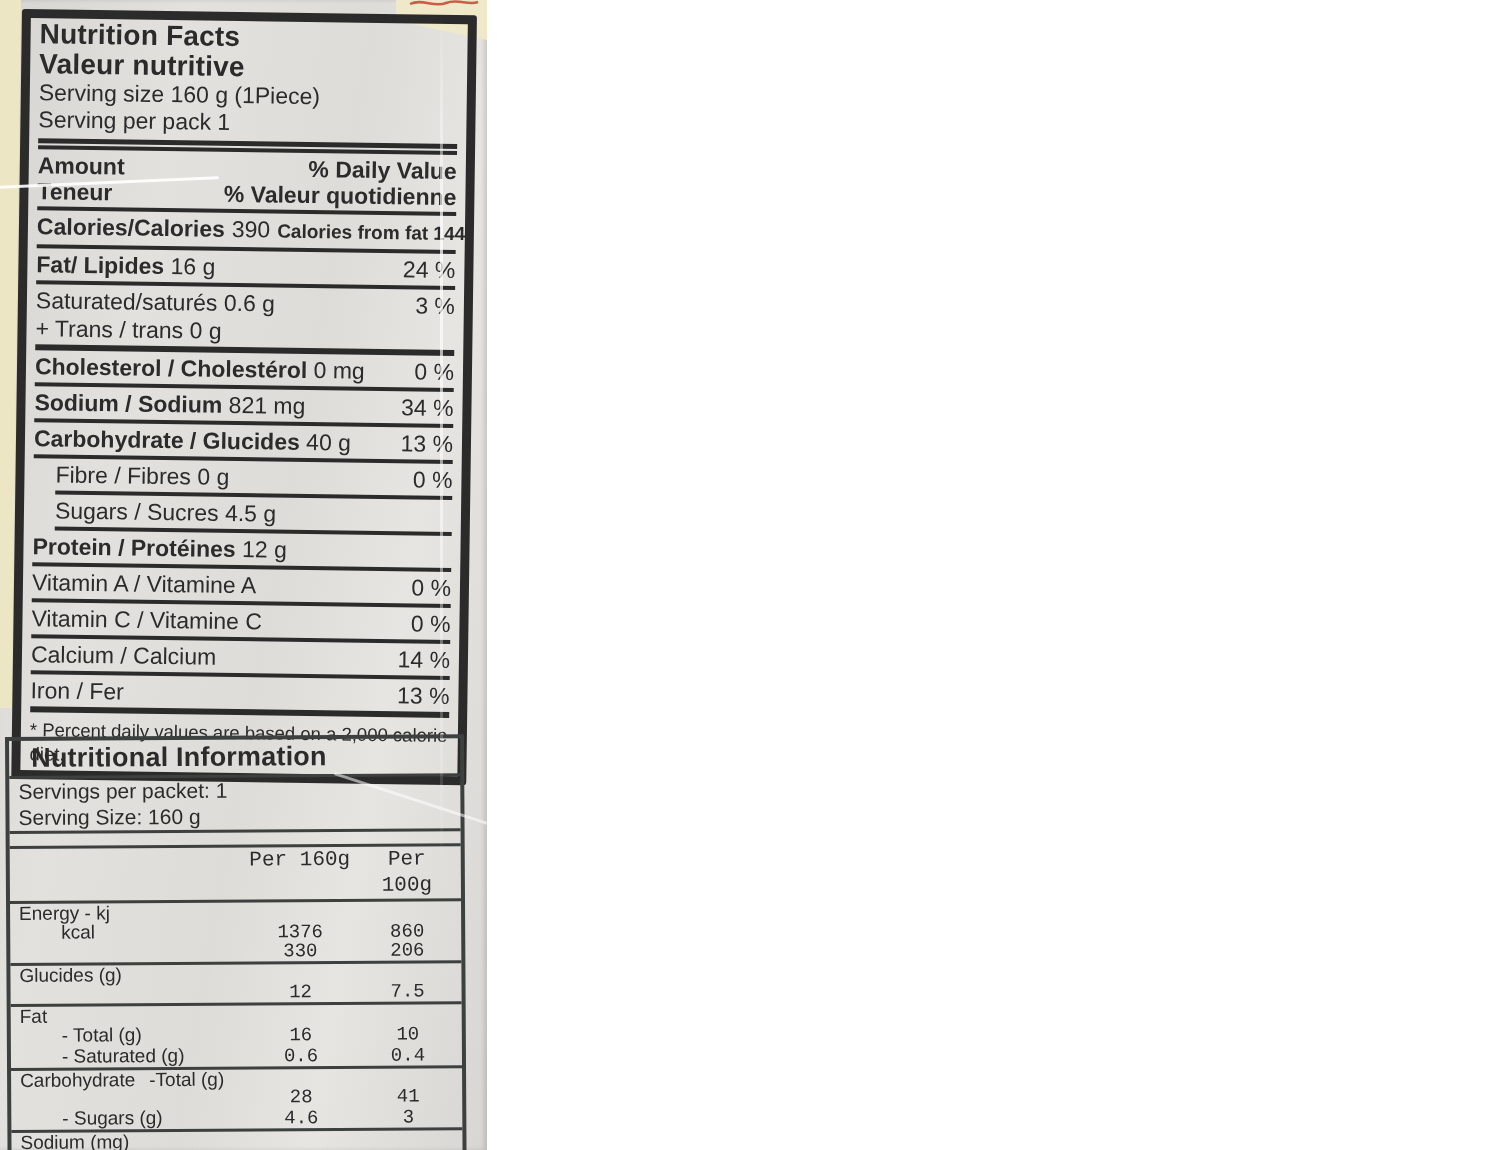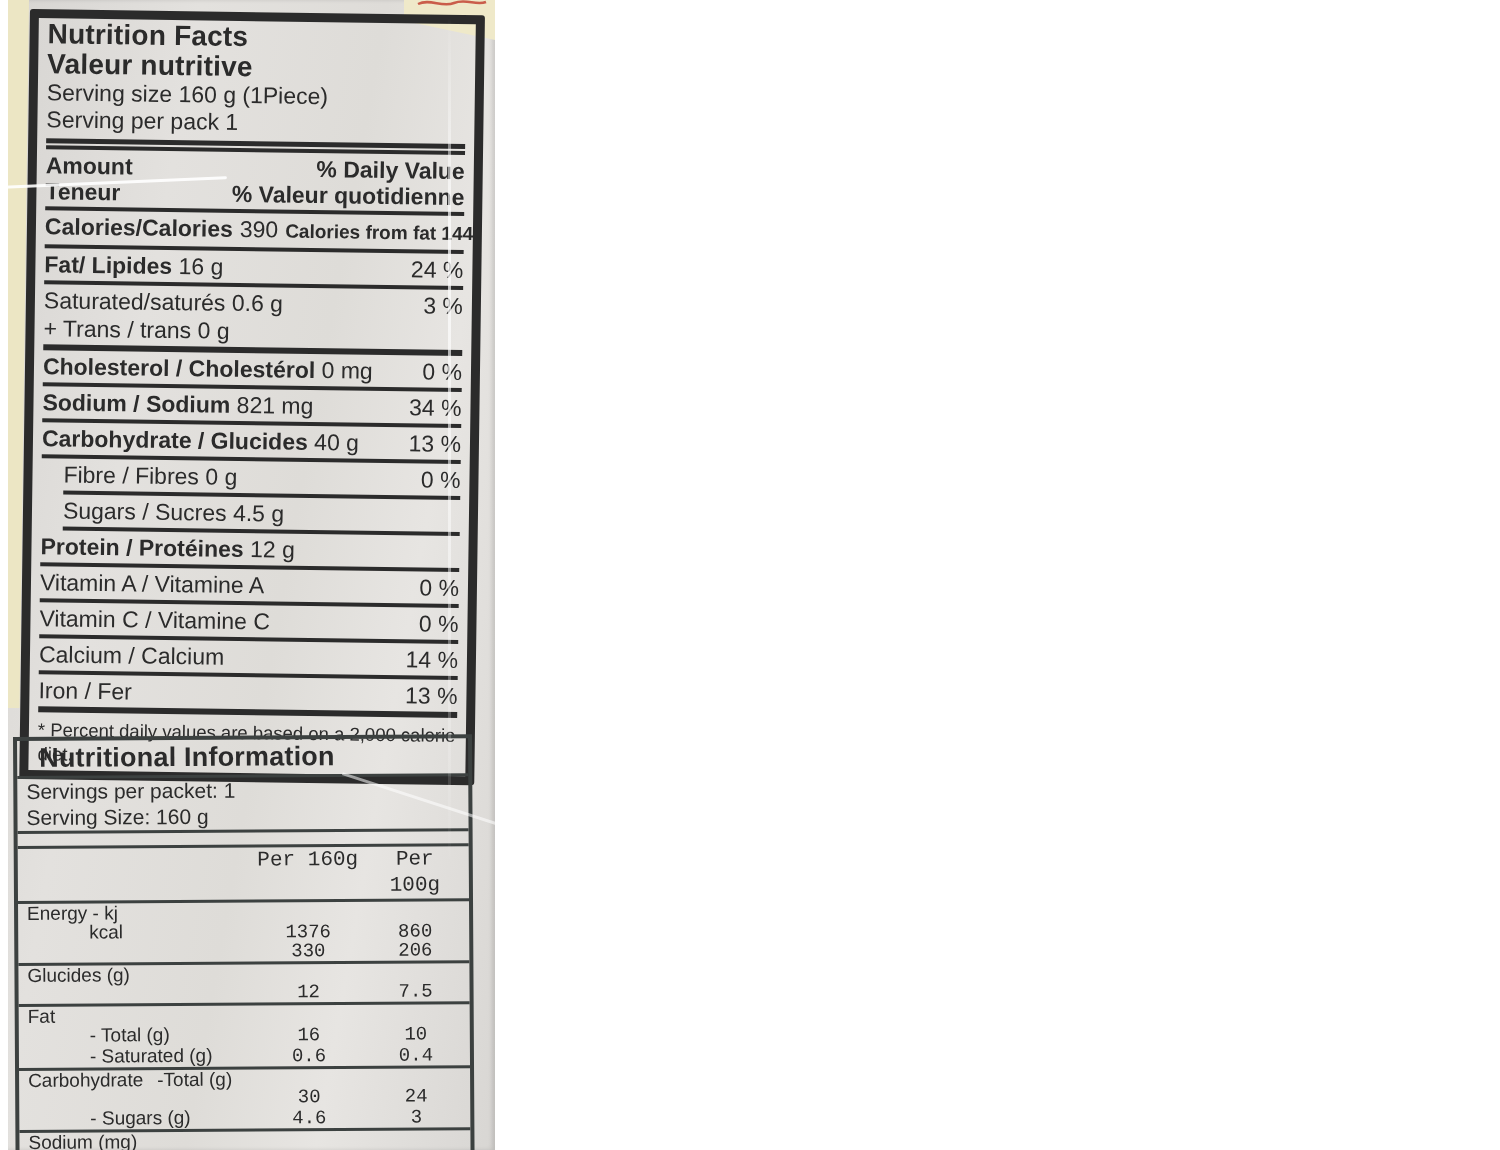--- a/index.html
+++ b/index.html
@@ -3,21 +3,21 @@
 <meta charset="utf-8">
 <style>
   html,body{margin:0;padding:0;}
   body{
     width:1500px;height:1150px;overflow:hidden;background:#ffffff;
     font-family:"Liberation Sans", sans-serif;color:#2b2b2b;position:relative;
   }
   .stage{position:absolute;inset:0;}
   
   .label-photo{
-    position:absolute;left:8px;top:0;width:487px;height:1150px;
+    position:absolute;left:0;top:0;width:487px;height:1150px;
     background:linear-gradient(100deg,#d7d5d2 0%,#e3e1de 28%,#dedcd8 55%,#e7e5e2 74%,#d8d6d3 100%);
     box-shadow:inset -3px 0 4px rgba(0,0,0,.12);
   }
   .cream-left{
     position:absolute;left:0;top:0;width:21px;height:708px;background:#ece6c4;
     clip-path:polygon(0 0,100% 0,55% 100%,0 100%);
   }
   .cream-tr{
     position:absolute;left:396px;top:0;right:0;height:40px;background:#efe9c9;
     clip-path:polygon(0 0,100% 0,100% 100%,0 52%);
@@ -53,21 +53,21 @@
     border:4px solid #3c4140;padding:0 6px;background:transparent;
     transform:rotate(-0.35deg);transform-origin:top left;
   }
   .ni-title{font-size:27px;font-weight:700;line-height:35px;padding-left:16px;letter-spacing:.2px;}
   .rule2{height:3px;background:#3c4140;margin:0 -6px;}
   .ni-serving{font-size:21px;line-height:26px;padding-left:3px;}
   .ni-spacer{height:12px;}
   .ni-row{display:flex;align-items:baseline;font-size:19px;line-height:19px;}
   .ni-header{font-size:21px;line-height:26px;}
   .ni-name{flex:1;display:flex;align-items:baseline;padding-left:3px;min-height:1px;}
-  .ni-sub.solo{margin-left:62px;}
+  .ni-sub.solo{margin-left:42px;}
   .ni-sub.after-label{margin-left:14px;}
   .ni-v{width:118px;text-align:center;font-family:Liberation Mono, monospace;}
   .ni-v.v100{width:96px;}
   
   .crease-v{
     position:absolute;left:440px;top:18px;width:3px;height:850px;pointer-events:none;
     background:linear-gradient(180deg,rgba(255,255,255,0),rgba(255,255,255,.75) 25%,rgba(255,255,255,.45) 65%,rgba(255,255,255,0));
   }
   .scratch{
     position:absolute;left:-6px;top:181px;width:225px;height:3px;pointer-events:none;
@@ -247,22 +247,22 @@
           <div class="ni-row">
             <span class="ni-name">
               <span class="ni-label">Carbohydrate</span>
               <span class="ni-sub after-label">-Total (g)</span>
             </span>
             <span class="ni-v"></span>
             <span class="ni-v v100"></span>
           </div>
           <div class="ni-row">
             <span class="ni-name"></span>
-            <span class="ni-v">30</span>
-            <span class="ni-v v100">24</span>
+            <span class="ni-v">28</span>
+            <span class="ni-v v100">41</span>
           </div>
           <div class="ni-row">
             <span class="ni-name">
               <span class="ni-sub solo">- Sugars (g)</span>
             </span>
             <span class="ni-v">4.6</span>
             <span class="ni-v v100">3</span>
           </div>
           <div class="rule2"></div>
           <div class="ni-row">

